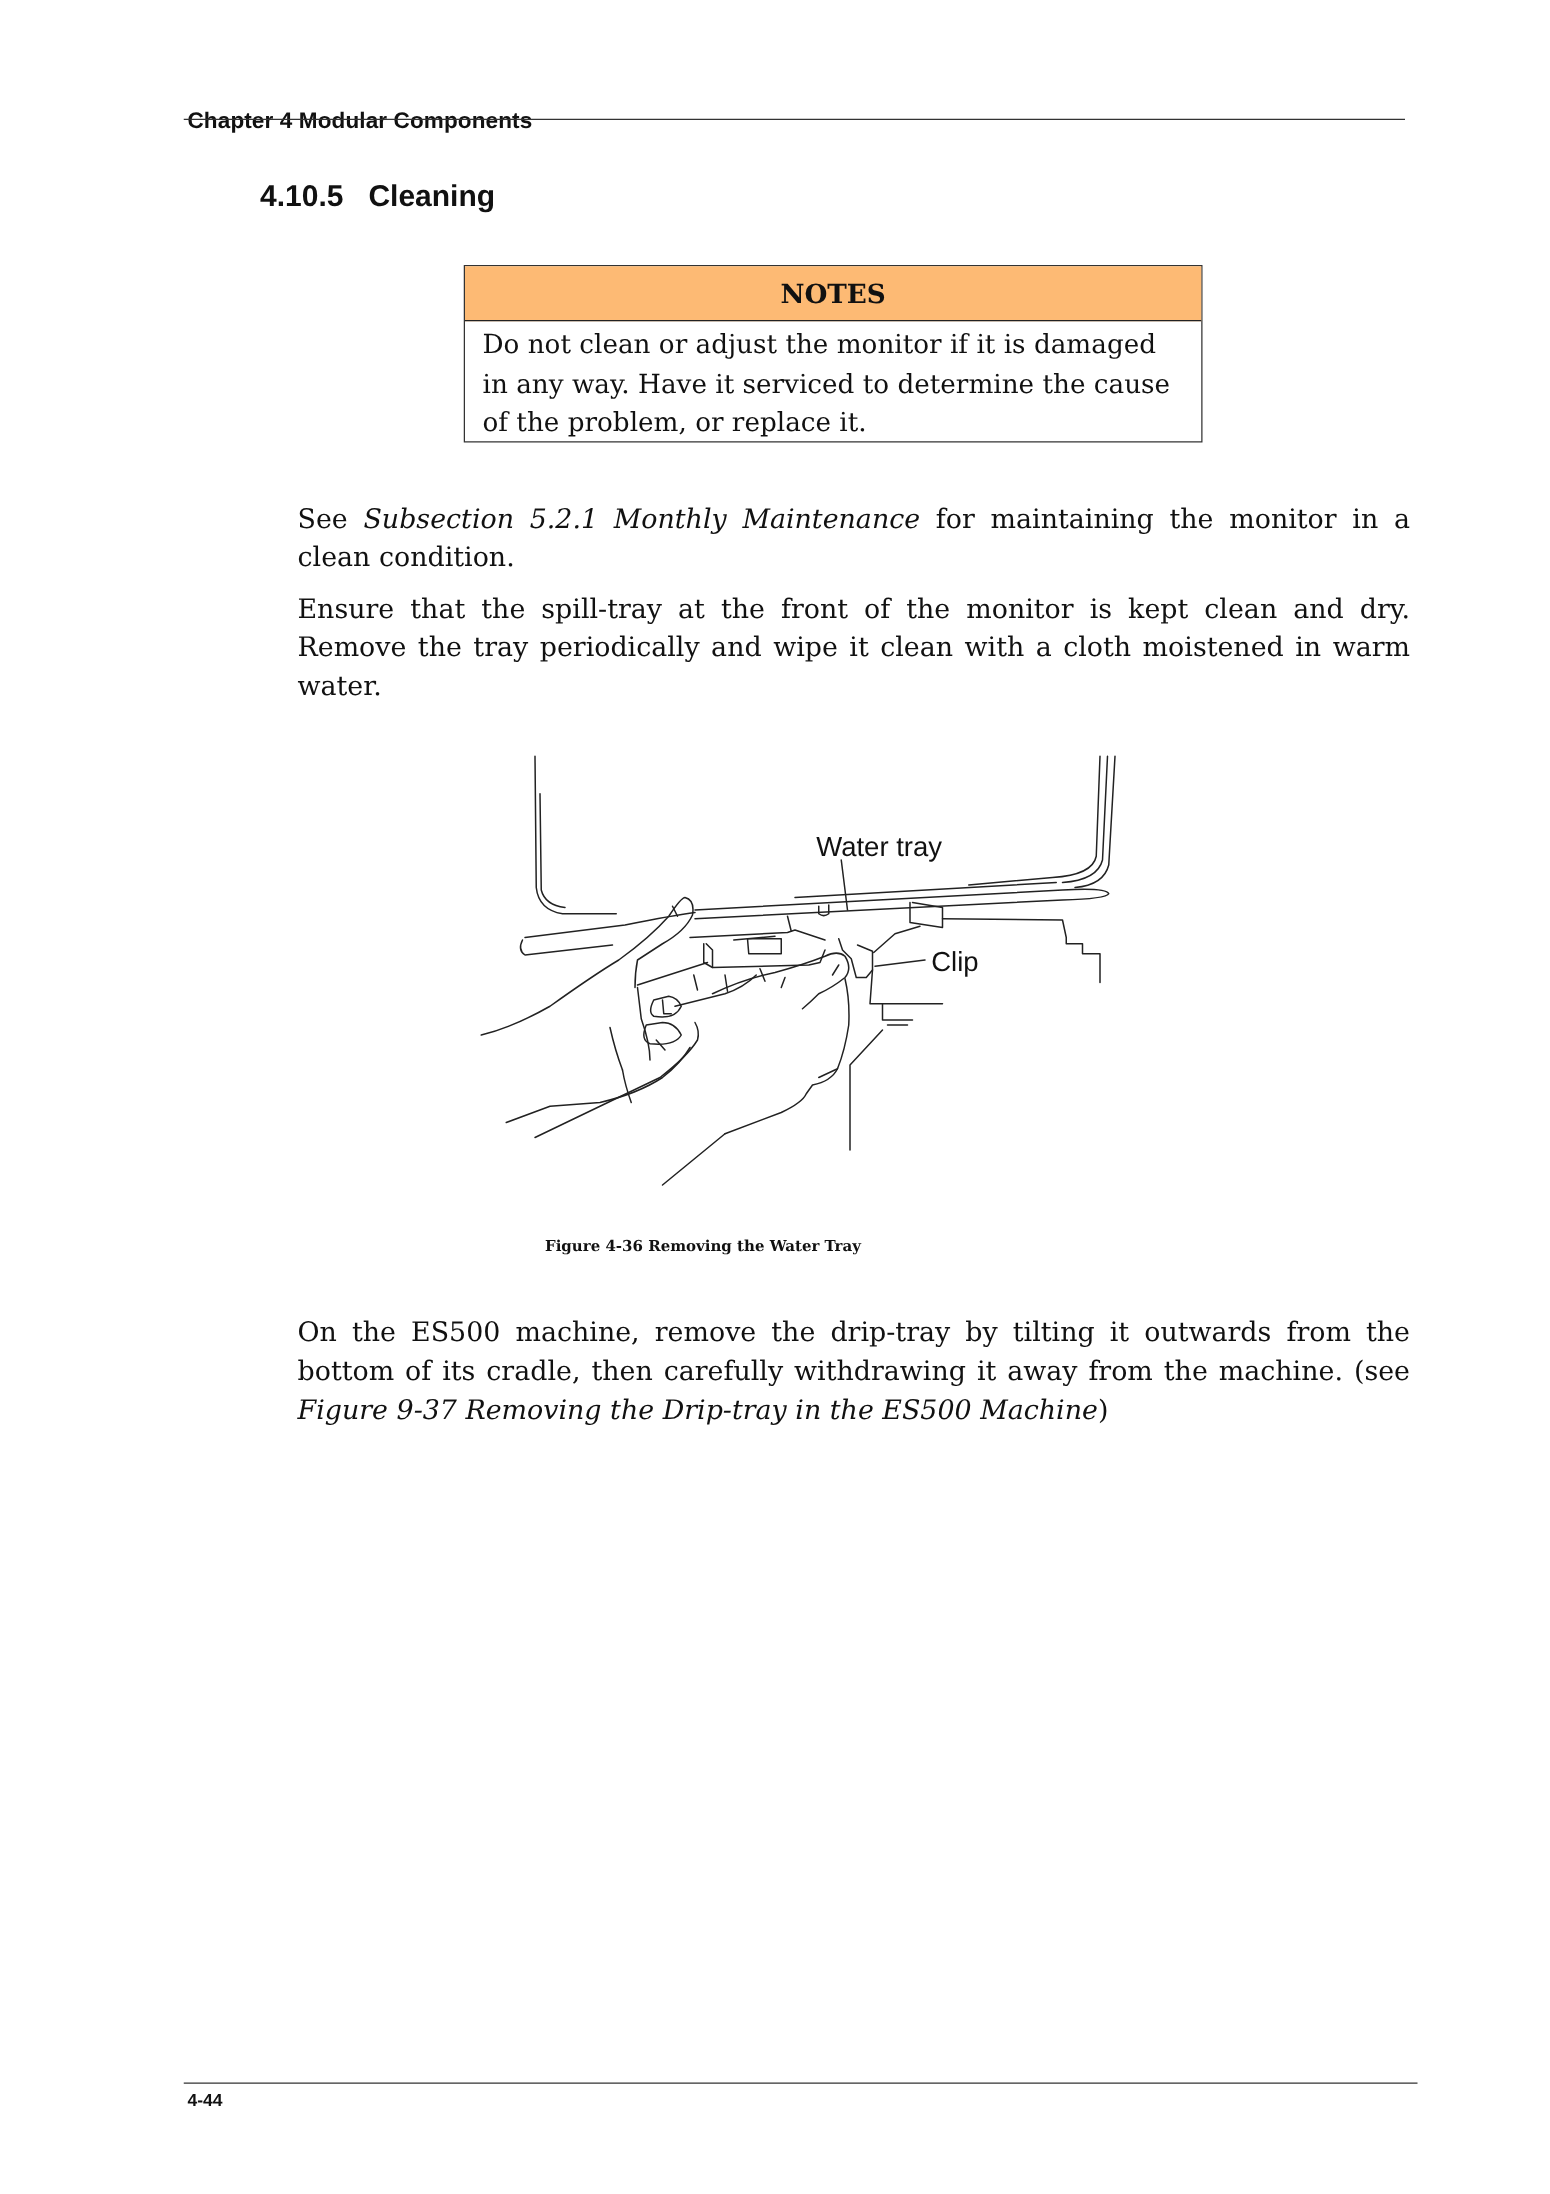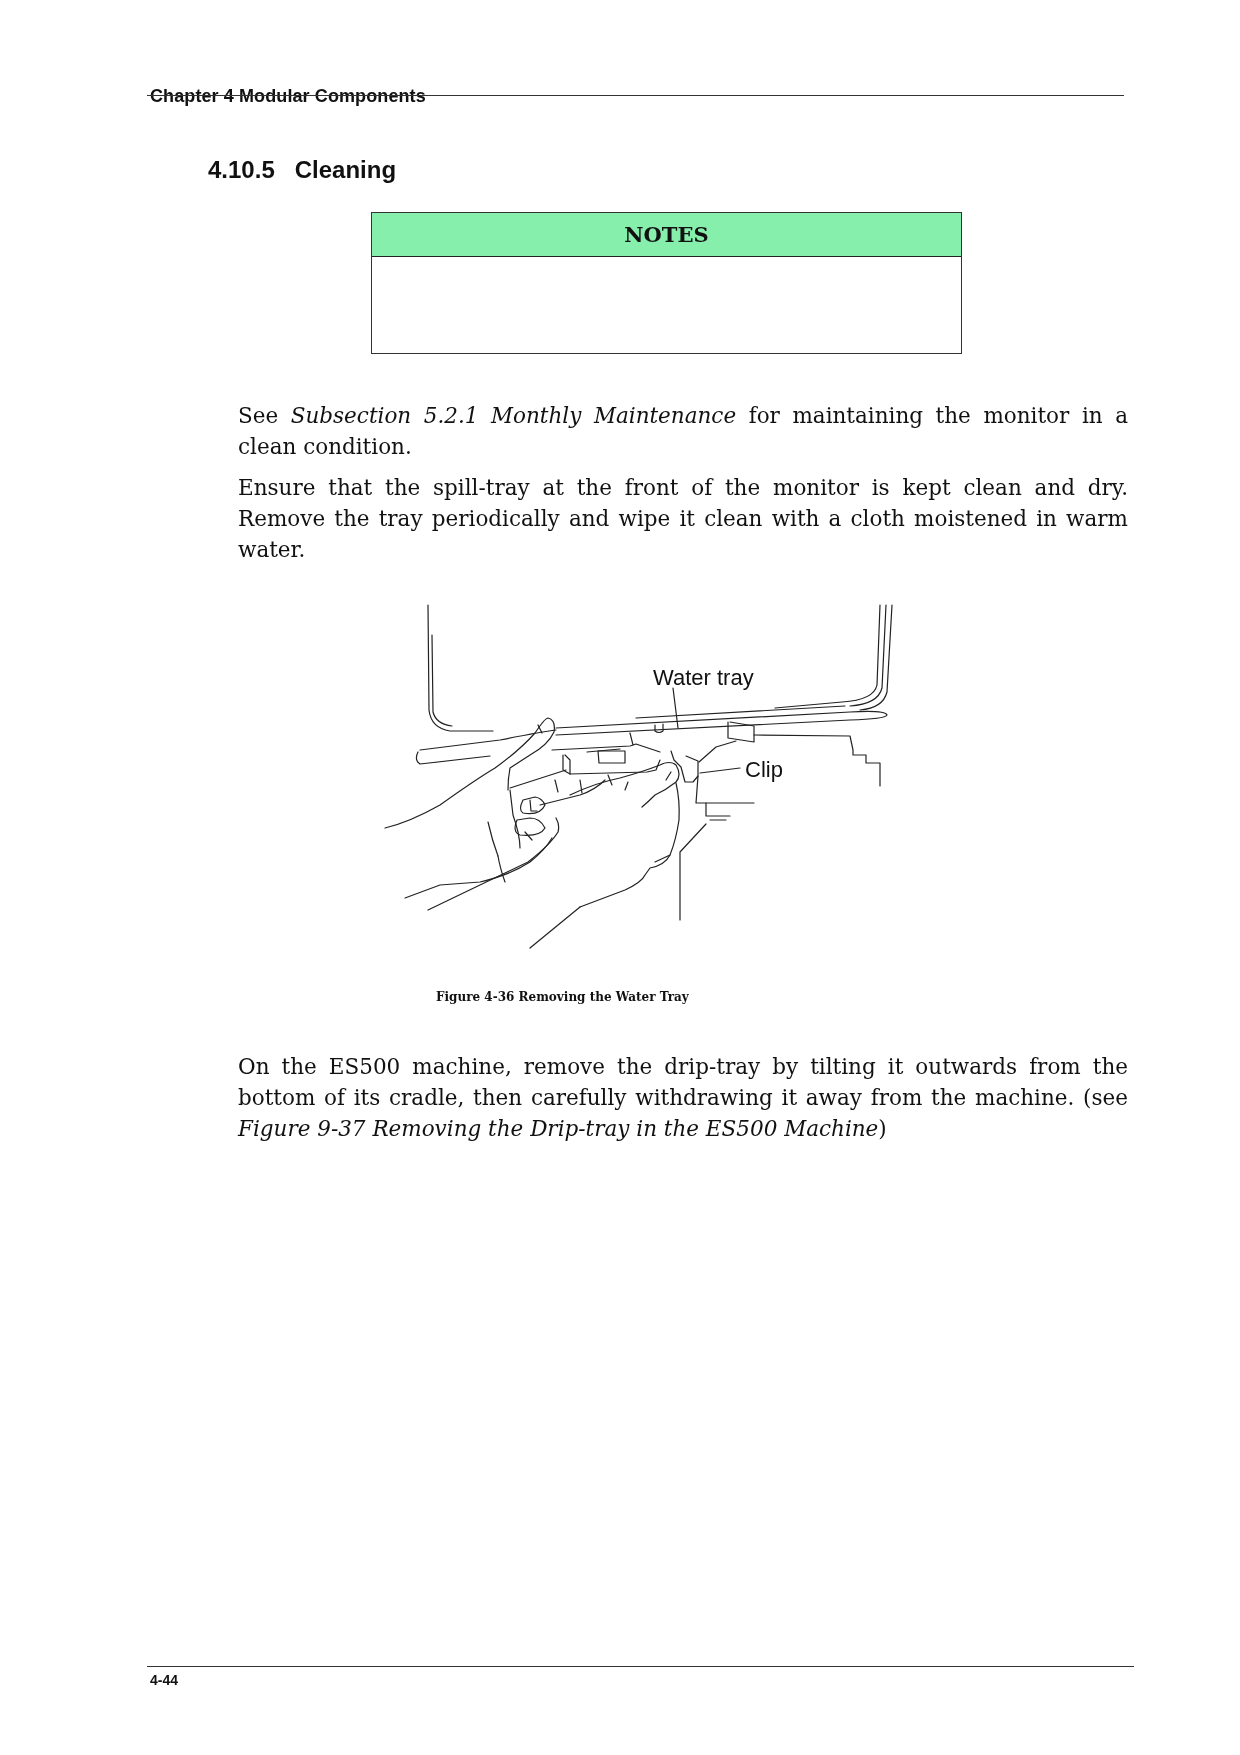--- a/index.html
+++ b/index.html
@@ -4,24 +4,24 @@
 <style>
   html, body { margin:0; padding:0; background:#ffffff; }
   body { width:1240px; height:1755px; position:relative; overflow:hidden; color:#111; }
   .abs { position:absolute; }
   .sans { font-family:"Liberation Sans", "DejaVu Sans", sans-serif; }
   .serif { font-family:"DejaVu Serif", "Liberation Serif", serif; }
 
   #running-header { left:150px; top:86px; font-size:18px; font-weight:bold; letter-spacing:0.1px; }
   #header-rule { left:147px; top:95px; width:977px; height:0; border-top:1.5px solid #333; }
 
-  #section-heading { left:208px; top:144px; font-size:24px; font-weight:bold; white-space:pre;margin-top:12px; }
+  #section-heading { left:208px; top:144px; font-size:24px; font-weight:bold; white-space:pre; }
 
   #notes-box { left:371px; top:212px; width:589px; height:140px; border:1.5px solid #333; box-sizing:content-box; }
-  #notes-header { height:43px; background:#86efac; border-bottom:1.5px solid #222; display:flex; align-items:center; justify-content:center; font-size:21px; font-weight:bold; }
+  #notes-header { height:43px; background:#fdba74; border-bottom:1.5px solid #222; display:flex; align-items:center; justify-content:center; font-size:21px; font-weight:bold; }
   #notes-body { padding:3px 12px 0 14px; font-size:21px; line-height:31.5px; }
 
   .para { left:238px; width:890px; font-size:21.5px; line-height:31px; text-align:justify; }
   .para i { font-style:italic; }
   #para-1 { top:400px; }
   #para-2 { top:472px; }
   #para-3 { top:1051px; }
 
   #figure { left:380px; top:600px; width:520px; height:370px; }
   #figure svg { width:520px; height:370px; display:block; }
@@ -37,20 +37,21 @@
 </head>
 <body>
 
 <div id="running-header" class="abs sans">Chapter 4 Modular Components</div>
 <div id="header-rule" class="abs"></div>
 
 <div id="section-heading" class="abs sans">4.10.5   Cleaning</div>
 
 <div id="notes-box" class="abs serif">
   <div id="notes-header">NOTES</div>
+  <div id="notes-body">Do not clean or adjust the monitor if it is damaged in any way.  Have it serviced to determine the cause of the problem, or replace it.</div>
 </div>
 
 <div id="para-1" class="abs para serif"><span>See </span><i>Subsection 5.2.1 Monthly Maintenance</i><span> for maintaining the monitor in a clean condition.</span></div>
 
 <div id="para-2" class="abs para serif">Ensure that the spill-tray at the front of the monitor is kept clean and dry. Remove the tray periodically and wipe it clean with a cloth moistened in warm water.</div>
 
 <div id="figure" class="abs">
   <svg viewBox="0 0 520 370" fill="none" stroke="#222" stroke-width="1.2" stroke-linecap="round" stroke-linejoin="round">
 
     <path d="M48 5 L49 110 Q51 128 70 131 L113 131"></path>

